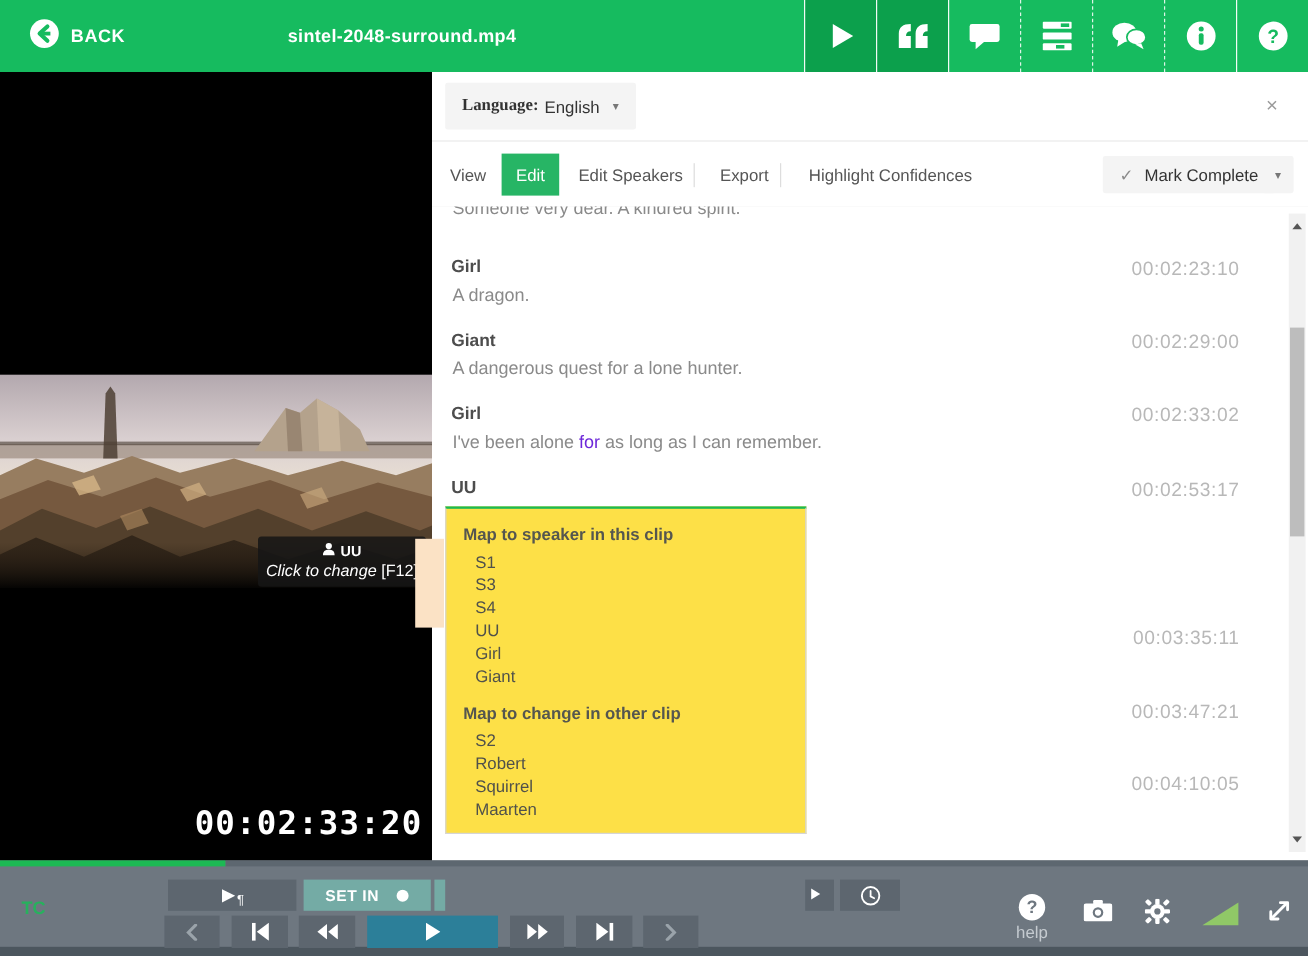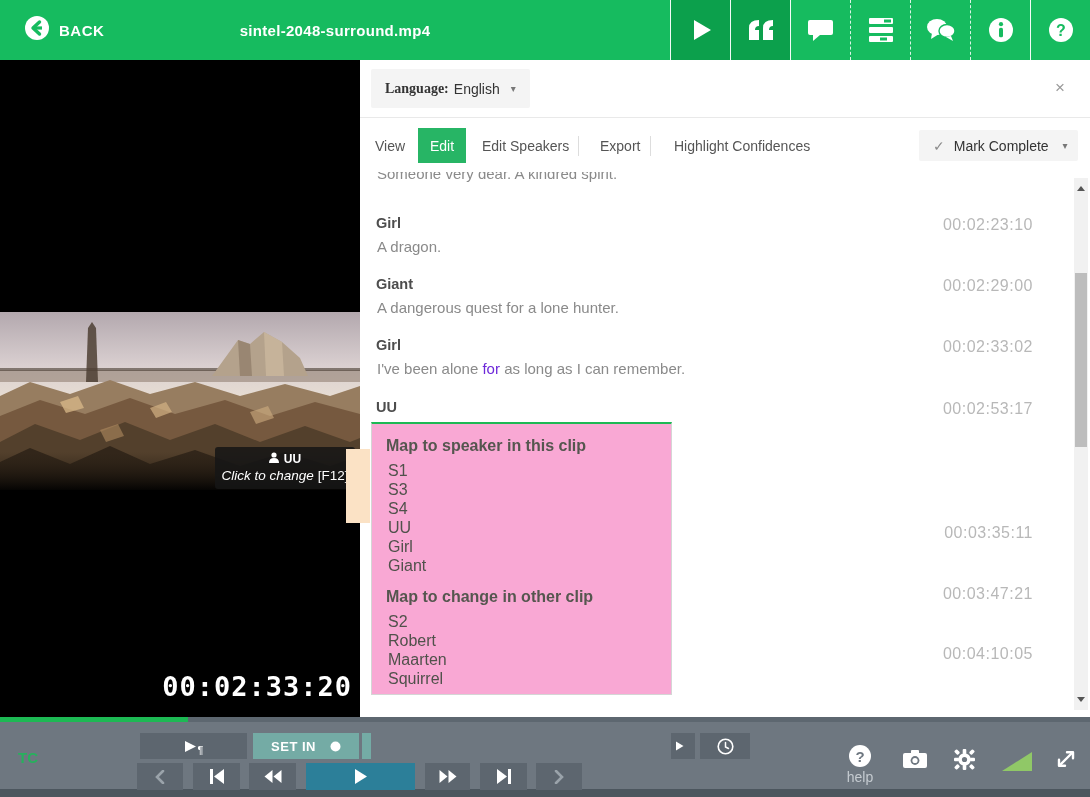--- a/index.html
+++ b/index.html
@@ -60,24 +60,24 @@
        font-family:"DejaVu Serif",serif;}
 
   
   #sb-track{left:1074px;top:178px;width:14px;height:532px;background:#f1f1f1;z-index:3;}
   #sb-thumb{left:1075px;top:273px;width:12px;height:174px;background:#bdbdbd;z-index:4;cursor:pointer;}
   .sb-arrow{position:absolute;left:3px;width:0;height:0;border-left:4px solid transparent;border-right:4px solid transparent;}
   #sb-up{top:8px;border-bottom:5px solid #555;}
   #sb-down{bottom:8px;border-top:5px solid #555;}
 
   
-  #dropdown{left:371px;top:422px;width:301px;height:273px;background:#f9a8d4;border:1px solid #d5d5d5;
-       border-top:2px solid #1db954;z-index:10;color:#50514b;font-size:16px;overflow:hidden;}
+  #dropdown{left:371px;top:422px;width:301px;height:273px;background:#fde047;border:1px solid #d5d5d5;
+       border-top:2px solid #1db954;z-index:10;color:#50514b;font-size:14px;overflow:hidden;}
   .dd-header{margin:13px 0 6px 14px;font-weight:bold;color:#55564f;}
-  .dd-item{margin-left:16px;line-height:19px;cursor:pointer;}
+  .dd-item{margin-left:24px;line-height:19px;cursor:pointer;}
 
   
   #toolbar{left:0;top:717px;width:1090px;height:80px;background:#6e7780;z-index:2;}
   #toolbar-dark{left:0;top:72px;width:1090px;height:8px;background:#4c565e;}
   #progress-green{left:0;top:0;width:188px;height:5px;background:#1db954;}
   #progress-rest{left:188px;top:0;width:902px;height:5px;background:#5d6770;}
   #tc-label{left:18px;top:32px;font-size:15px;font-weight:bold;color:#27b15d;}
   .tbtn{background:#5d666f;display:flex;align-items:center;justify-content:center;cursor:pointer;color:#fff;}
   .tbtn svg{display:block;}
   #btn-playpara{left:140px;top:16px;width:107px;height:26px;gap:1px;}
@@ -433,17 +433,17 @@
     <div class="dd-header">Map to speaker in this clip</div>
     <div class="dd-item">S1</div>
     <div class="dd-item">S3</div>
     <div class="dd-item">S4</div>
     <div class="dd-item">UU</div>
     <div class="dd-item">Girl</div>
     <div class="dd-item">Giant</div>
     <div class="dd-header">Map to change in other clip</div>
     <div class="dd-item">S2</div>
     <div class="dd-item">Robert</div>
+    <div class="dd-item">Squirrel</div>
     <div class="dd-item">Maarten</div>
-    <div class="dd-item">Squirrel</div>
   </div>
 
 </div>
 
 </body></html>

